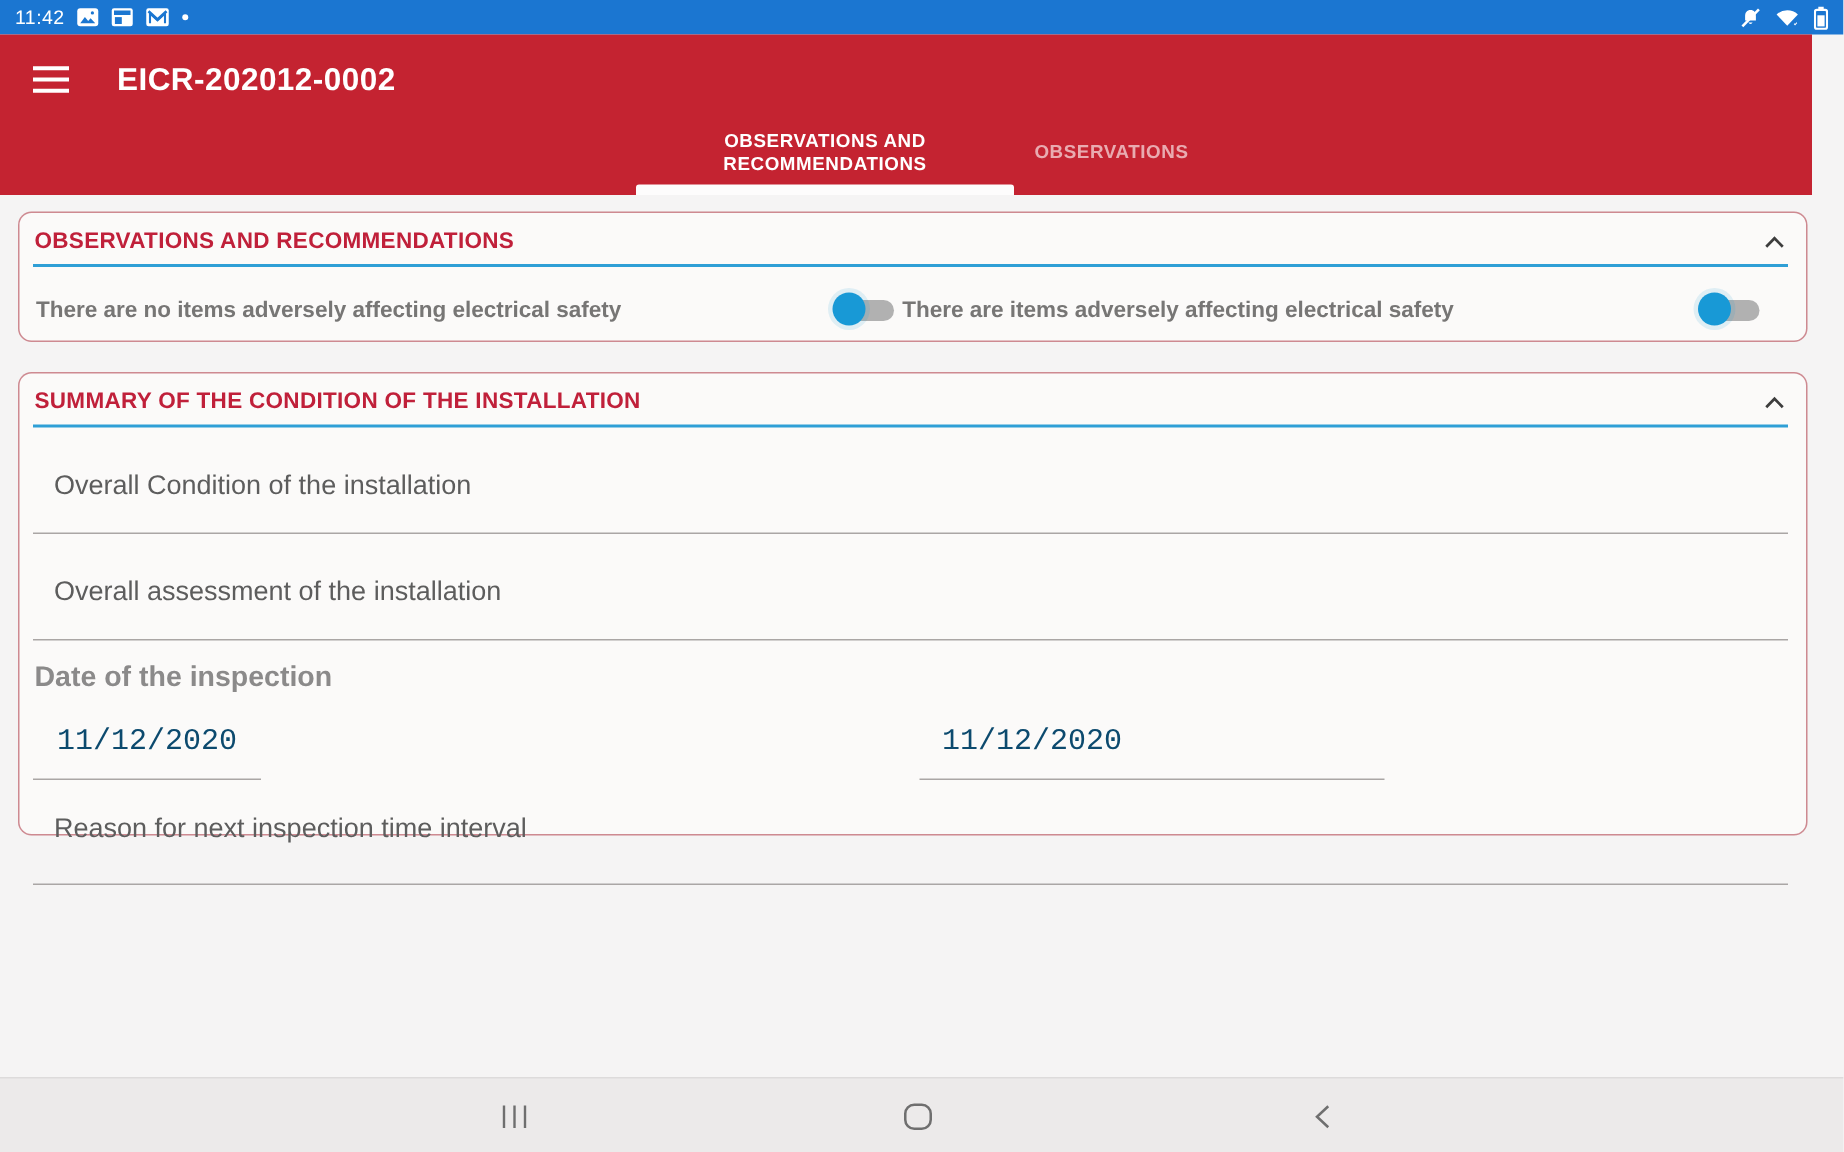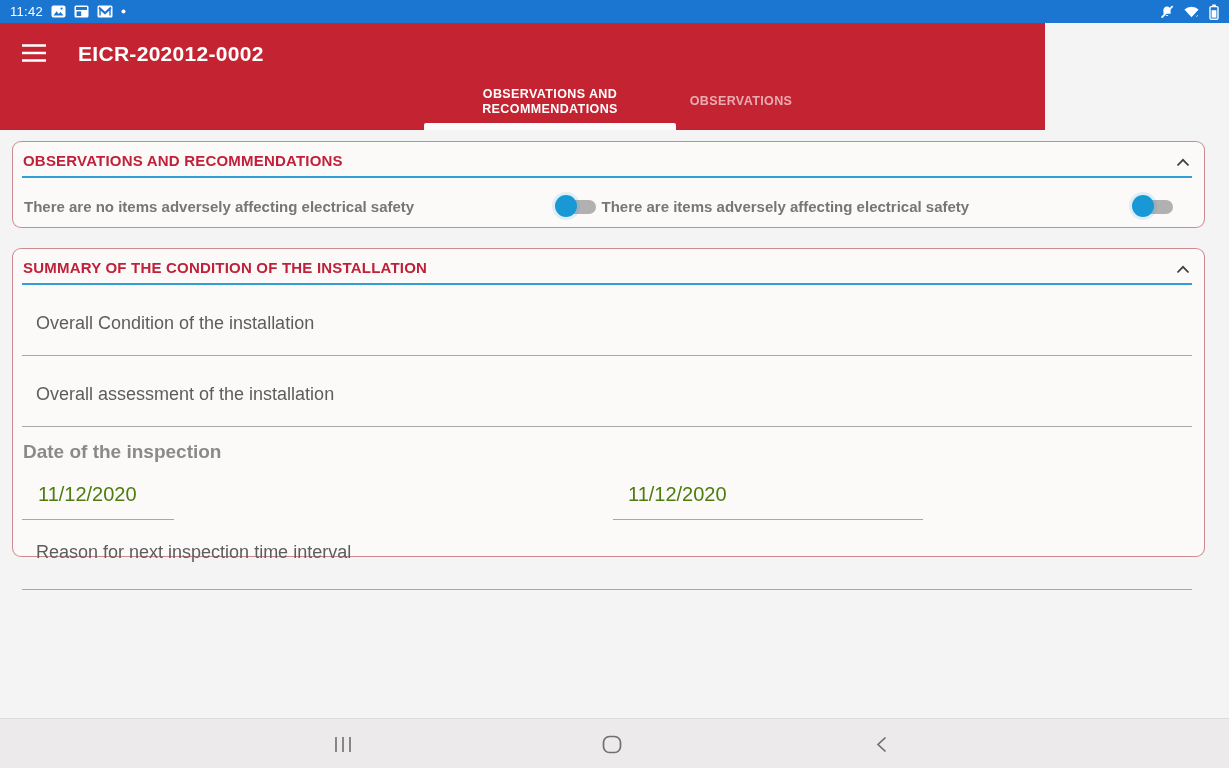--- a/index.html
+++ b/index.html
@@ -10,21 +10,21 @@
   
   .status-bar { position:absolute; left:0; top:0; width:1229px; height:23px;
     background:#1b76d1; color:#fff; display:flex; align-items:center;
     padding:0 10px; font-size:13px; }
   .sb-left { display:flex; align-items:center; gap:8px;text-align:right; }
   .sb-time { font-weight:400; letter-spacing:.3px; }
   .sb-right { margin-left:auto; display:flex; align-items:center; gap:9px; }
   .sb-icon { display:flex; align-items:center; }
 
   
-  .app-bar { position:absolute; left:0; top:23px; width:1045px; height:107px;
+  .app-bar { position:absolute; left:0; top:23px; width:1208px; height:107px;
     background:#c42331; color:#fff; }
   .hamburger { position:absolute; left:21px; top:19px; width:26px; height:22px;
     display:flex; align-items:center; justify-content:center; cursor:pointer; }
   .app-title { position:absolute; left:78px; top:19px; font-size:21px;
     font-weight:700; letter-spacing:.3px; }
   .tabs { position:absolute; left:424px; bottom:0; height:52px; display:flex; }
   .tab { position:relative; height:52px; display:flex; align-items:center;
     justify-content:center; text-align:center; cursor:pointer;
     font-size:12.5px; font-weight:700; letter-spacing:.4px; line-height:15px;
     text-transform:uppercase; }
@@ -59,21 +59,21 @@
     height:14px; border-radius:7px; background:#b1b1b1; }
   .switch .thumb { position:absolute; left:0; top:0; width:22px; height:22px;
     border-radius:50%; background:#1899d6;
     box-shadow:0 0 0 3px rgba(24,153,214,.12); }
 
   .field-ph { position:absolute; left:23px; font-size:18px; color:#5d5d5d;
     cursor:text; }
   .underline { position:absolute; height:1px; background:#aaa6a5; }
   .small-label { position:absolute; font-size:19px; font-weight:700;
     color:#8b8a8a; }
-  .date-value { position:absolute; font-size:20px; color:#4d7c0f; cursor:text; }
+  .date-value { position:absolute; font-size:20px; color:#0c4a6e; cursor:text;font-family:Liberation Mono, monospace; }
 
   
   .nav-bar { position:absolute; left:0; top:718px; width:1229px; height:50px;
     background:#eceaea; border-top:1px solid #dddbdb; }
   .nav-btn { position:absolute; top:0; height:50px; display:flex;
     align-items:center; justify-content:center; width:60px; cursor:pointer; }
   .nav-recents { left:313px; }
   .nav-home { left:582px; }
   .nav-back { left:851px; }
 </style>

